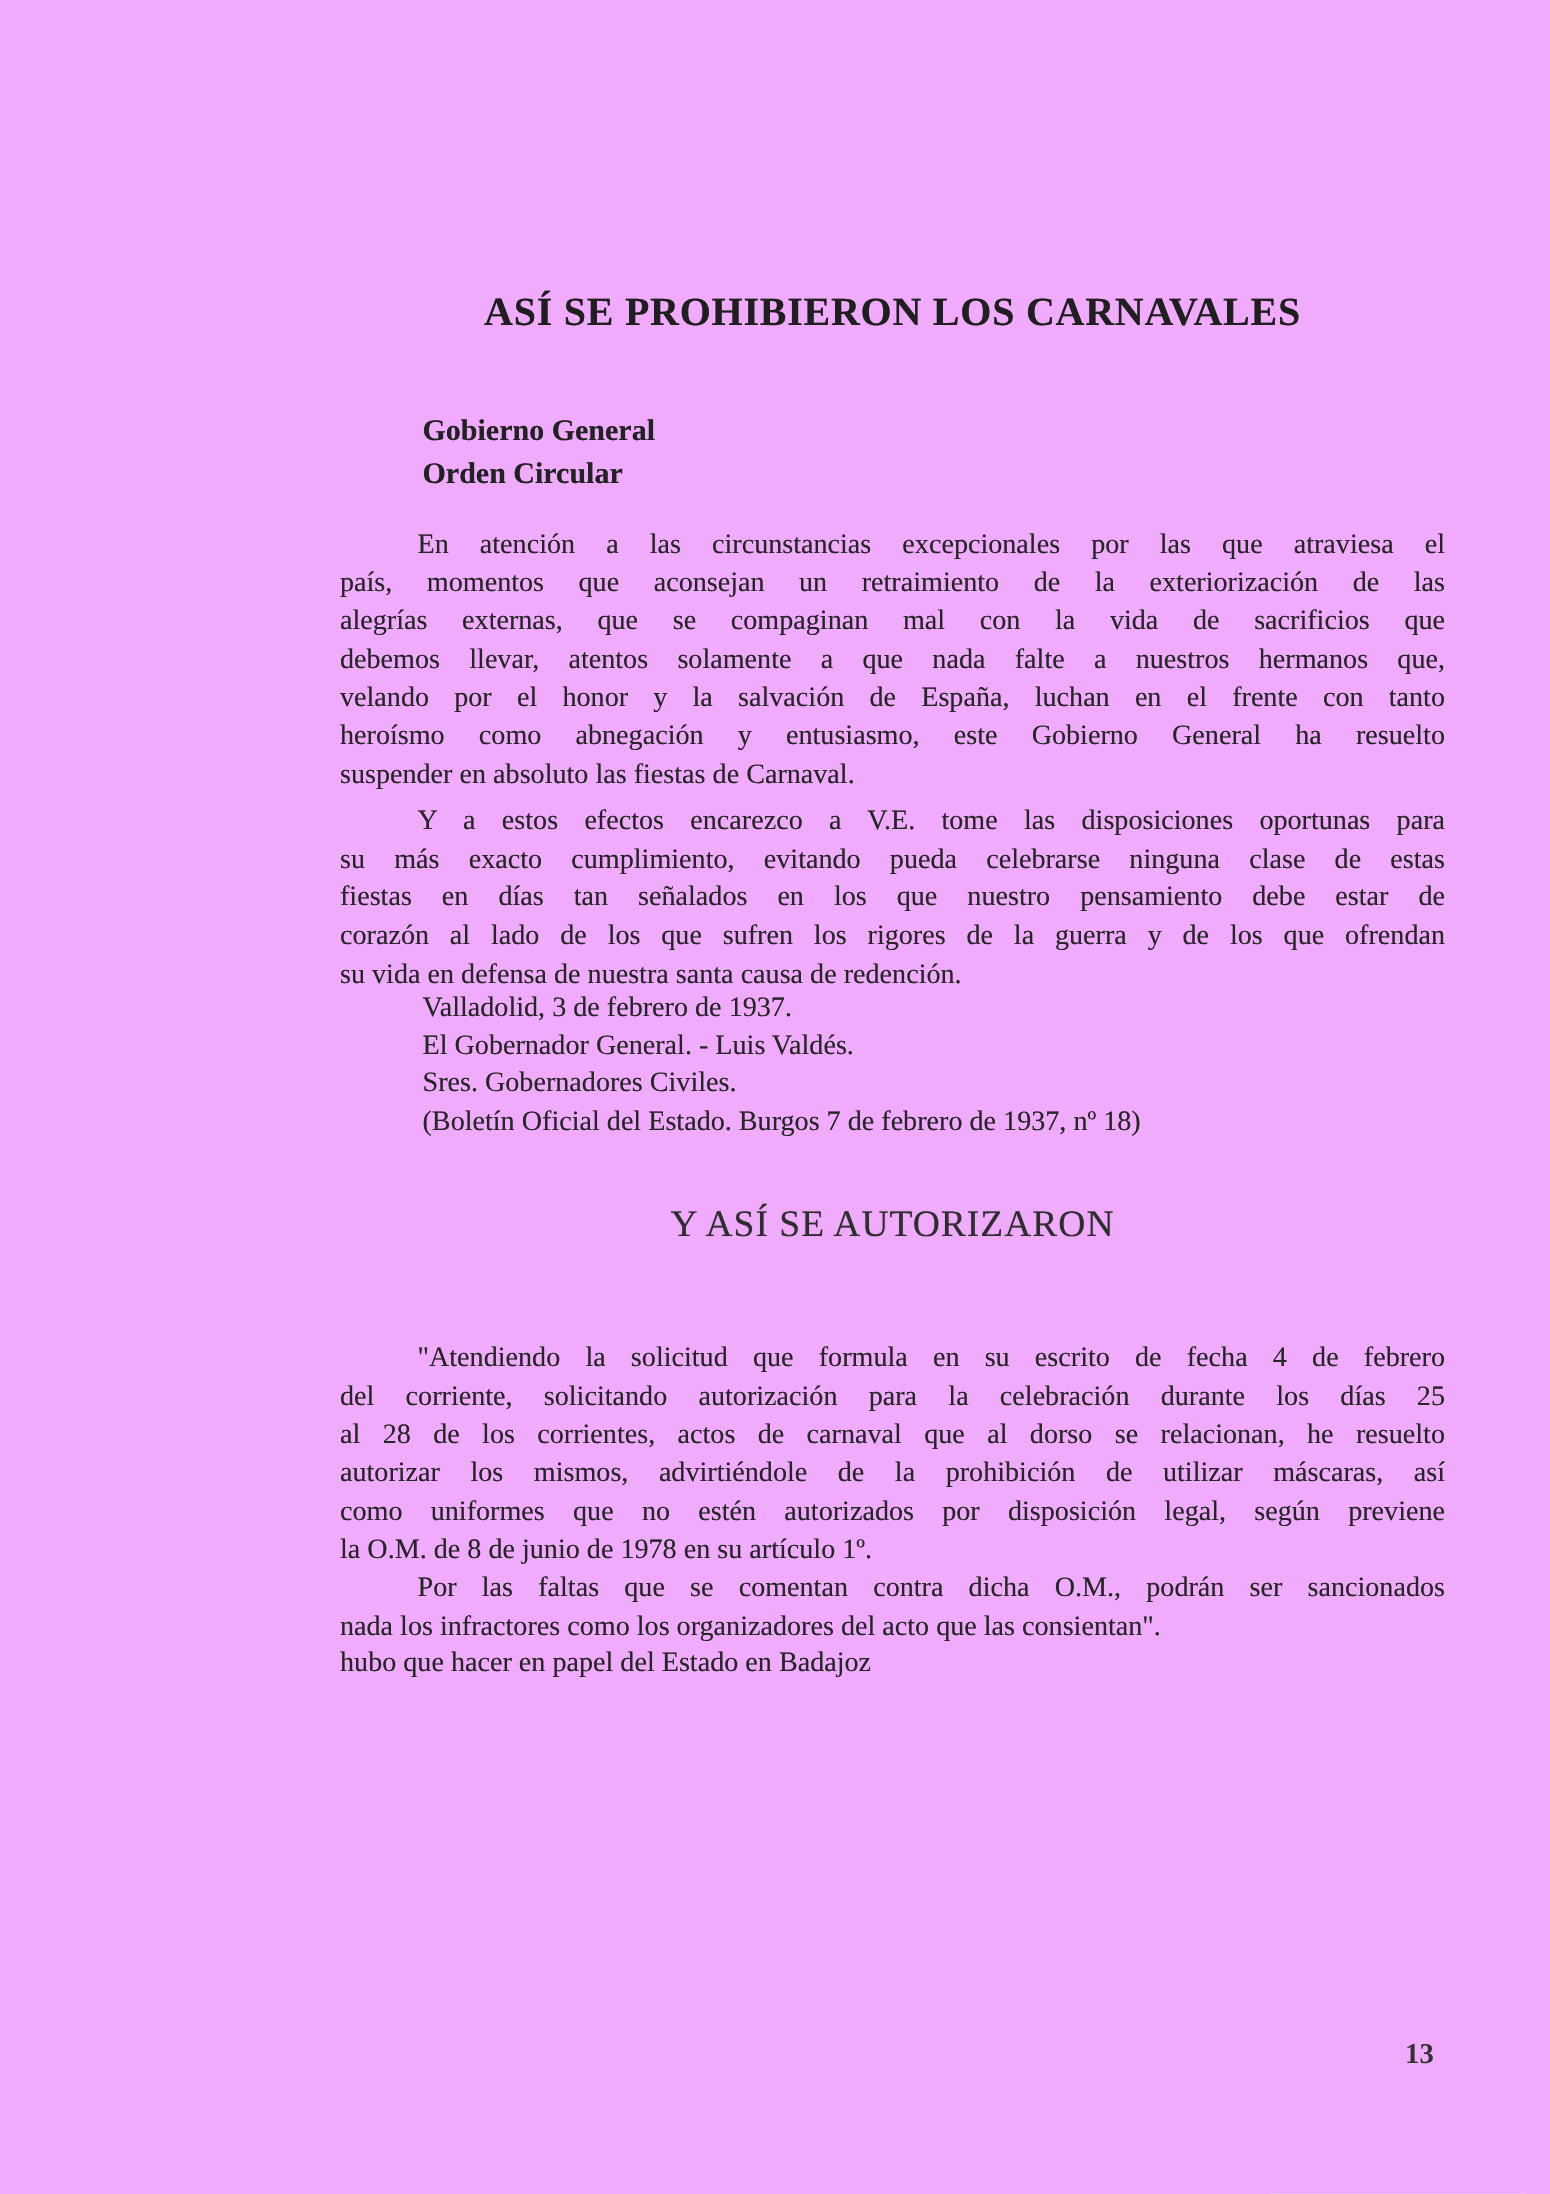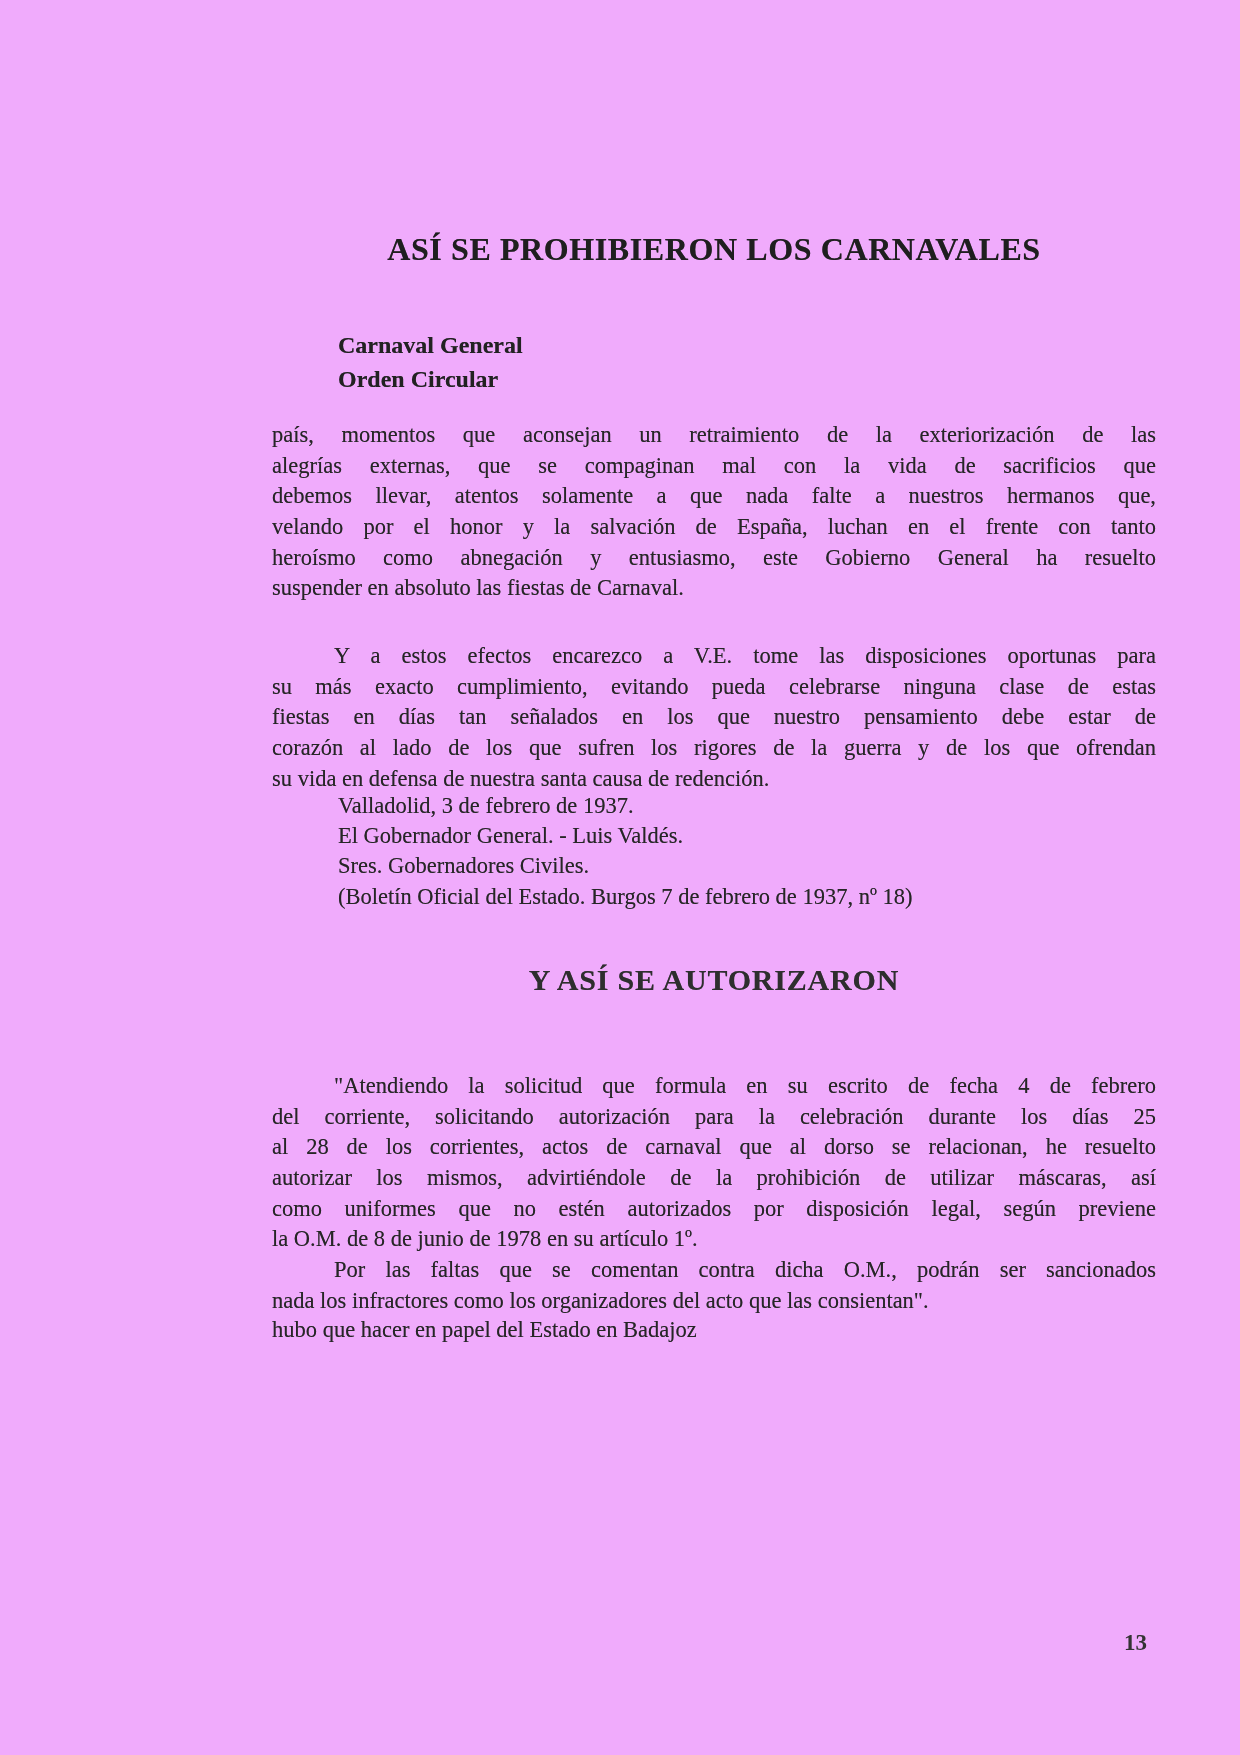--- a/index.html
+++ b/index.html
@@ -24,21 +24,21 @@
     font-weight: bold;
     letter-spacing: 0.6px;
     color: #1f1f1f;
     margin: 0;
     text-shadow: 0 0 0.5px rgba(20,20,20,0.55);
   }
   .section-title {
     top: 963px;
     text-align: center;
     font-size: 30px;
-    font-weight: bold;
+    font-weight: normal;
     letter-spacing: 0.8px;
     color: #2e2e2e;
     margin: 0;
     text-shadow: 0 0 0.6px rgba(40,40,40,0.5);
   }
   .subtitle {
     position: absolute; left: 338px; top: 328px;
     font-size: 24px; font-weight: bold;
     line-height: 34px;
     color: #222;
@@ -72,25 +72,26 @@
   }
 </style>
 </head>
 <body>
 
 <div id="page">
 
   <h1 class="col main-title">ASÍ SE PROHIBIERON LOS CARNAVALES</h1>
 
   <div class="subtitle">
-    <div>Carnaval General</div>
+    <div>Gobierno General</div>
     <div>Orden Circular</div>
   </div>
 
   <div id="para1" class="col para">
+    <div class="pline j first">En atención a las circunstancias excepcionales por las que atraviesa el</div>
     <div class="pline j">país, momentos que aconsejan un retraimiento de la exteriorización de las</div>
     <div class="pline j">alegrías externas, que se compaginan mal con la vida de sacrificios que</div>
     <div class="pline j">debemos llevar, atentos solamente a que nada falte a nuestros hermanos que,</div>
     <div class="pline j">velando por el honor y la salvación de España, luchan en el frente con tanto</div>
     <div class="pline j">heroísmo como abnegación y entusiasmo, este Gobierno General ha resuelto</div>
     <div class="pline last">suspender en absoluto las fiestas de Carnaval.</div>
   </div>
 
   <div id="para2" class="col para">
     <div class="pline j first">Y a estos efectos encarezco a V.E. tome las disposiciones oportunas para</div>

